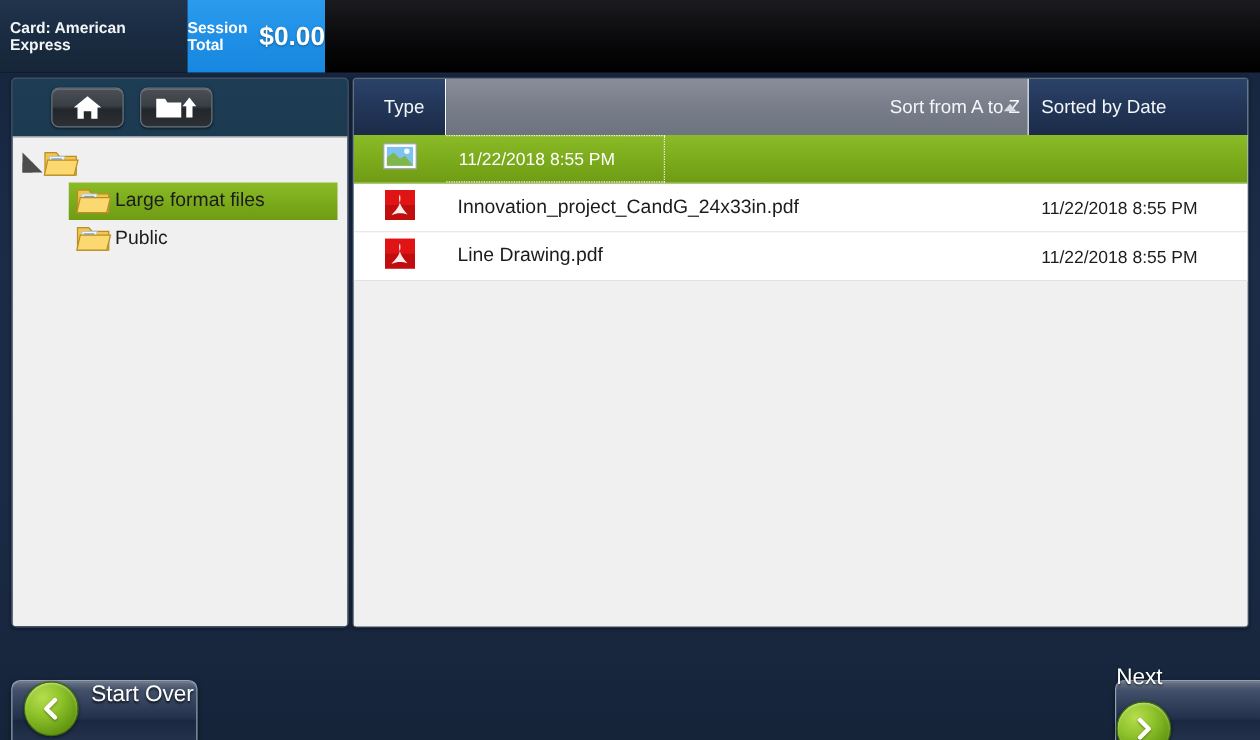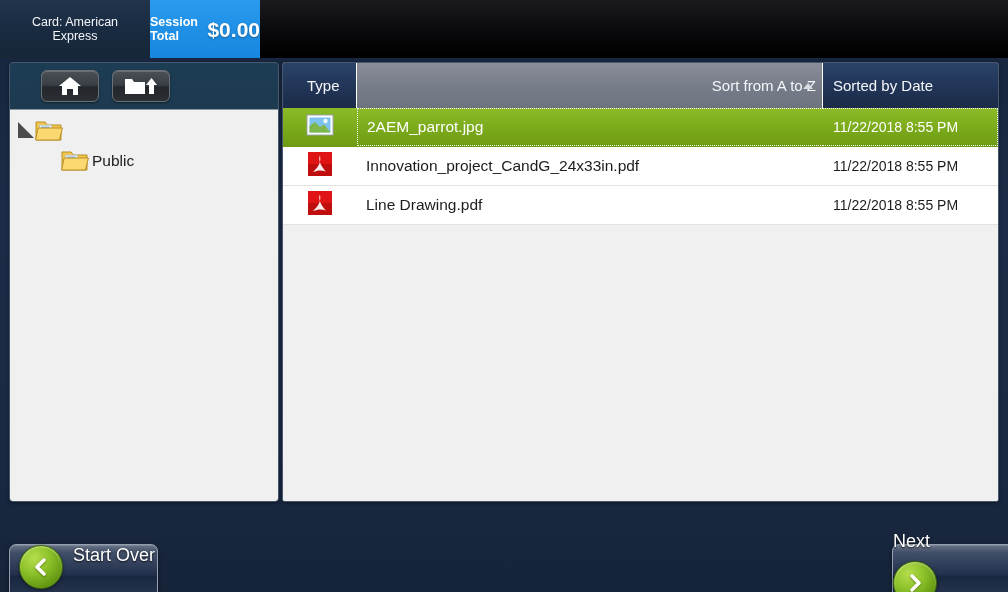--- a/index.html
+++ b/index.html
@@ -48,22 +48,22 @@
     flex: 0 0 150px;
     background: linear-gradient(180deg, #22344c 0%, #1a2c42 45%, #162637 100%);
     display: flex;
     align-items: center;
     justify-content: center;
     padding: 0 8px;
   }
   .card-panel-text {
     font-size: 12.5px;
     color: #f2f5f8;
-    font-weight: 400;
-    text-align: center;
+    font-weight: 700;
+    text-align: left;
     line-height: 1.15;
   }
   .session-panel {
     flex: 0 0 110px;
     background: linear-gradient(180deg, #2a9bed 0%, #1f90e6 50%, #1787df 100%);
     display: flex;
     flex-direction: row;
     align-items: center;
     justify-content: center;
     padding-top: 2px;
@@ -369,20 +369,32 @@
             <path d="M2 3 L11 3 L13.5 6 L27 6 L27 21 L2 21 Z" fill="#f1c64c" stroke="#b98f25" stroke-width="1"></path>
             <rect x="5.5" y="6.2" width="12" height="7.2" fill="#f4f7fb" stroke="#b7c3d2" stroke-width=".8"></rect>
             <rect x="7" y="7.6" width="8.5" height="1.2" fill="#6ea8dc"></rect>
             <rect x="7" y="9.8" width="8.5" height="1.2" fill="#6ea8dc"></rect>
             <path d="M4.2 9 L28.4 9 L25.4 21 L1.5 21 Z" fill="#fbd970" stroke="#b98f25" stroke-width="1"></path>
           </svg>
         </span>
         <span class="tree-label"></span>
       </div>
 
+      <div class="tree-row child selected">
+        <span class="folder-ico">
+          <svg width="30" height="24" viewBox="0 0 30 24">
+            <path d="M2 3 L11 3 L13.5 6 L27 6 L27 21 L2 21 Z" fill="#f1c64c" stroke="#b98f25" stroke-width="1"></path>
+            <rect x="5.5" y="6.2" width="12" height="7.2" fill="#f4f7fb" stroke="#b7c3d2" stroke-width=".8"></rect>
+            <rect x="7" y="7.6" width="8.5" height="1.2" fill="#6ea8dc"></rect>
+            <rect x="7" y="9.8" width="8.5" height="1.2" fill="#6ea8dc"></rect>
+            <path d="M4.2 9 L28.4 9 L25.4 21 L1.5 21 Z" fill="#fbd970" stroke="#b98f25" stroke-width="1"></path>
+          </svg>
+        </span>
+        <span class="tree-label">Large format files</span>
+      </div>
 
       <div class="tree-row child">
         <span class="folder-ico">
           <svg width="30" height="24" viewBox="0 0 30 24">
             <path d="M2 3 L11 3 L13.5 6 L27 6 L27 21 L2 21 Z" fill="#f1c64c" stroke="#b98f25" stroke-width="1"></path>
             <rect x="5.5" y="6.2" width="12" height="7.2" fill="#f4f7fb" stroke="#b7c3d2" stroke-width=".8"></rect>
             <rect x="7" y="7.6" width="8.5" height="1.2" fill="#6ea8dc"></rect>
             <rect x="7" y="9.8" width="8.5" height="1.2" fill="#6ea8dc"></rect>
             <path d="M4.2 9 L28.4 9 L25.4 21 L1.5 21 Z" fill="#fbd970" stroke="#b98f25" stroke-width="1"></path>
           </svg>
@@ -414,21 +426,20 @@
         <span class="cell-type">
           <span>
             <svg width="28" height="24" viewBox="0 0 28 24">
               <rect x="1" y="2" width="26" height="20" fill="#ffffff" stroke="#9aa3ad" stroke-width="1"></rect>
               <rect x="3.5" y="4.5" width="21" height="15" fill="#7ec2ef"></rect>
               <path d="M3.5 13 L9 9 L14 14 L18 11.5 L24.5 19.5 L3.5 19.5 Z" fill="#7fb74a"></path>
               <circle cx="19.5" cy="8" r="2.2" fill="#ffffff" opacity=".9"></circle>
             </svg>
           </span>
         </span>
-        <span class="cell-name">2AEM_parrot.jpg</span>
         <span class="cell-date">11/22/2018 8:55 PM</span>
       </div>
 
       <div class="file-row">
         <span class="cell-type">
           <span>
             <svg width="26" height="26" viewBox="0 0 26 26">
               <rect x="1" y="1" width="24" height="24" fill="#c00d0d"></rect>
               <rect x="1" y="1" width="24" height="12" fill="#e01414"></rect>
               <path d="M13 4.5 C11.6 6.5 12.3 10 13.6 13 C14.8 15.8 17 18.5 19 20.5 C16.2 19.6 12.8 19.2 9.7 19.9 C7.6 20.4 6.2 21 6.2 21 C7.6 19.2 10.2 17 12 13.5 C13 11.5 13.6 8.5 13.2 6 C13.1 5.2 13 4.8 13 4.5 Z" fill="#ffffff" opacity=".93"></path>

